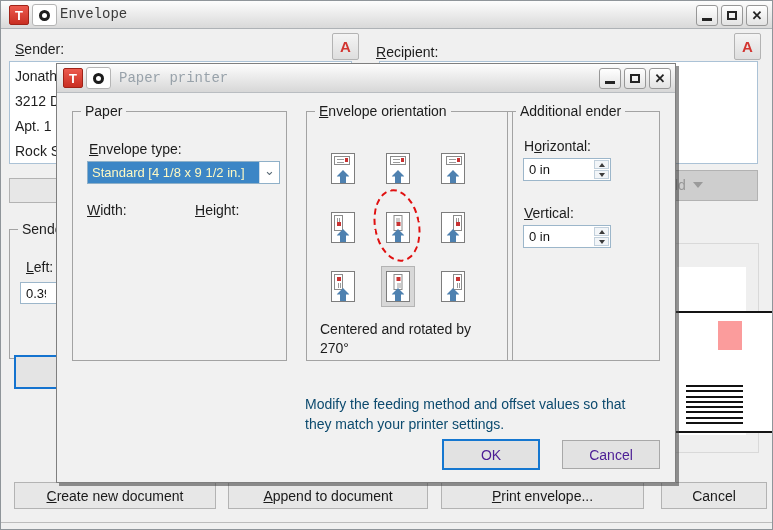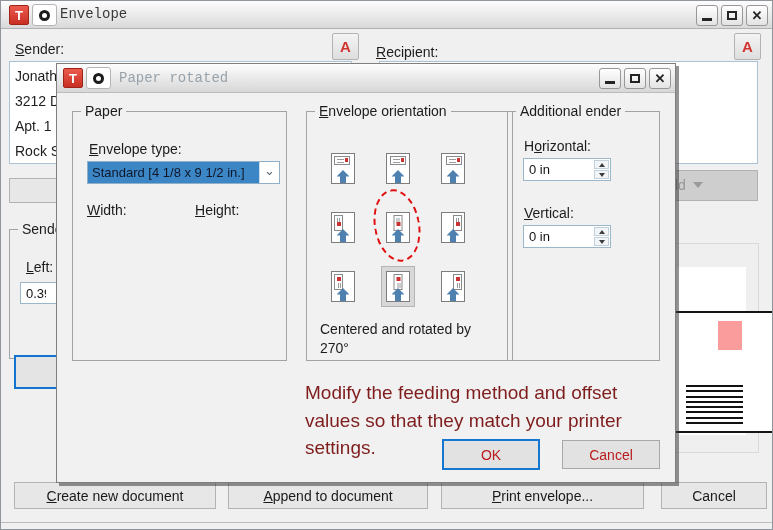--- a/index.html
+++ b/index.html
@@ -55,26 +55,26 @@
   .pv-lines{position:absolute;left:28px;top:72px;width:57px;}
   .pv-line{height:2px;background:#111;margin-bottom:3.3px;}
 
   
   .dialog{position:absolute;left:55px;top:62px;width:620px;height:420px;background:#f1f1f1;
     border:1px solid #7f7f7f;box-shadow:3px 3px 0 rgba(60,60,60,.55);}
   .dlg-titlebar{position:absolute;left:0;right:0;top:0;height:29px;
     background:linear-gradient(#fdfdfd,#d7d7d7);border-bottom:1px solid #b9bdc1;}
   .dlg-title{color:#98a2aa;}
   .combo{position:absolute;background:#fff;border:1px solid #8fb0c8;display:flex;}
-  .combo-val{flex:1;background:#3c86c6;color:#0f172a;font-size:13px;padding:3px 0 0 4px;white-space:nowrap;overflow:hidden;}
+  .combo-val{flex:1;background:#3c86c6;color:#fef9c3;font-size:13px;padding:3px 0 0 4px;white-space:nowrap;overflow:hidden;}
   .combo-arrow{width:20px;display:flex;align-items:center;justify-content:center;color:#5a6a76;
     font-size:13px;border-left:1px solid #cfdde8;background:#fff;padding-bottom:4px;}
-  .hint{position:absolute;font-size:19px;color:#7f1d1d;line-height:1.45;}
+  .hint{position:absolute;font-size:14px;color:#0c4a6e;line-height:1.45;margin-top:15px;}
   .dlg-btn{position:absolute;width:98px;height:31px;background:#e2e2e2;border:1px solid #a8a8a8;
-    font-size:14px;color:#b91c1c;display:flex;align-items:center;justify-content:center;}
+    font-size:14px;color:#4c1d95;display:flex;align-items:center;justify-content:center;}
   .dlg-btn.default{border:2px solid #1577d0;}
 
   
   .orient-grid{position:absolute;left:24px;top:41px;display:grid;
     grid-template-columns:repeat(3,24px);grid-template-rows:repeat(3,31px);column-gap:31px;row-gap:28px;}
   .env-cell{position:relative;width:24px;height:31px;}
   .env-cell.selected{box-shadow:0 0 0 4px #d8d8d8,0 0 0 5px #b4b4b4;background:#d8d8d8;}
   .env-icon{position:absolute;inset:0;background:#fff;border:1px solid #7d7d7d;}
   .mini-env{position:absolute;border:1px solid #8a8a8a;background:#fff;top:2px;}
   .rot0 .mini-env{width:16px;height:9px;}
@@ -187,21 +187,21 @@
   <div class="btn" style="left:660px;top:481px;width:106px;height:27px;">Cancel</div>
   <div class="divider"></div>
 
   <div class="dialog">
     <div class="dlg-titlebar">
       <div class="tb-inner">
         <div class="app-icon-t" style="left:6px;top:4px;">T</div>
         <div class="ring-btn" style="left:29px;top:3px;">
           <div class="ring-glyph"></div>
         </div>
-        <div class="tb-title dlg-title" style="left:62px;top:6px;">Paper rotated</div>
+        <div class="tb-title dlg-title" style="left:62px;top:6px;">Paper printer</div>
         <div class="win-btns" style="right:4px;top:4px;">
           <div class="win-btn">
               <div class="glyph-min"></div>
             </div>
           <div class="win-btn">
               <div class="glyph-max"></div>
             </div>
           <div class="win-btn">
               <span class="glyph-close">✕</span>
             </div>

